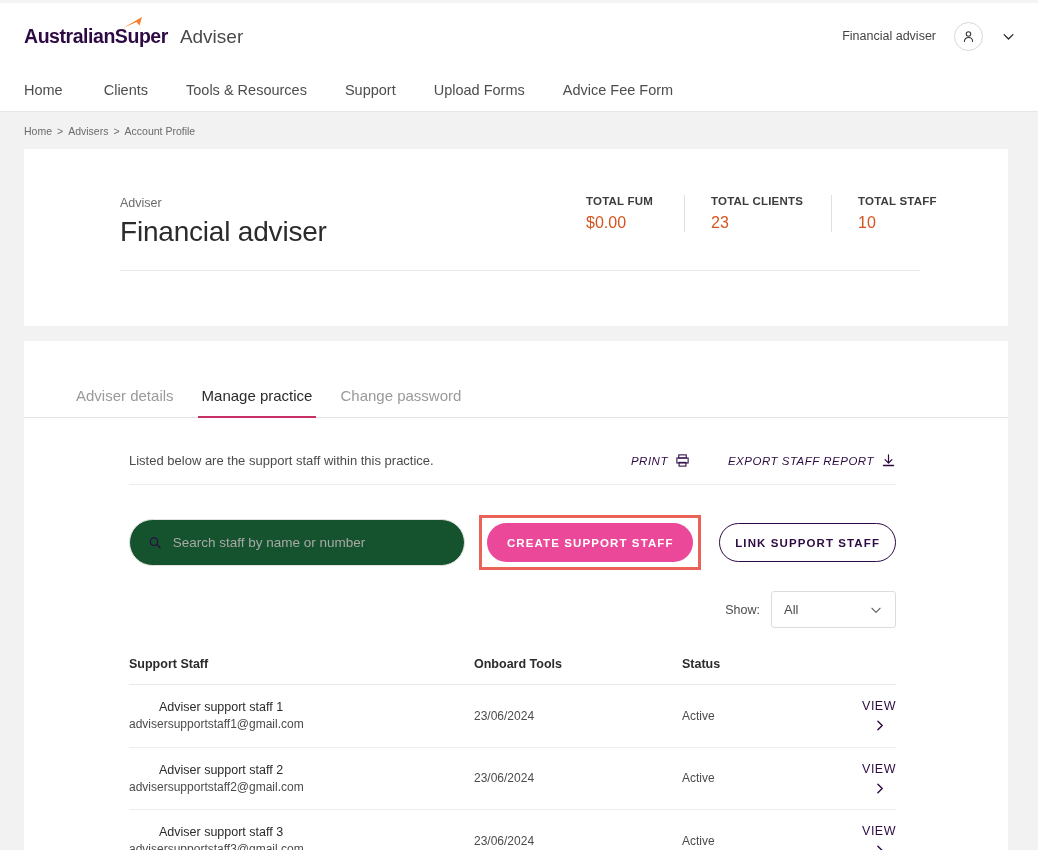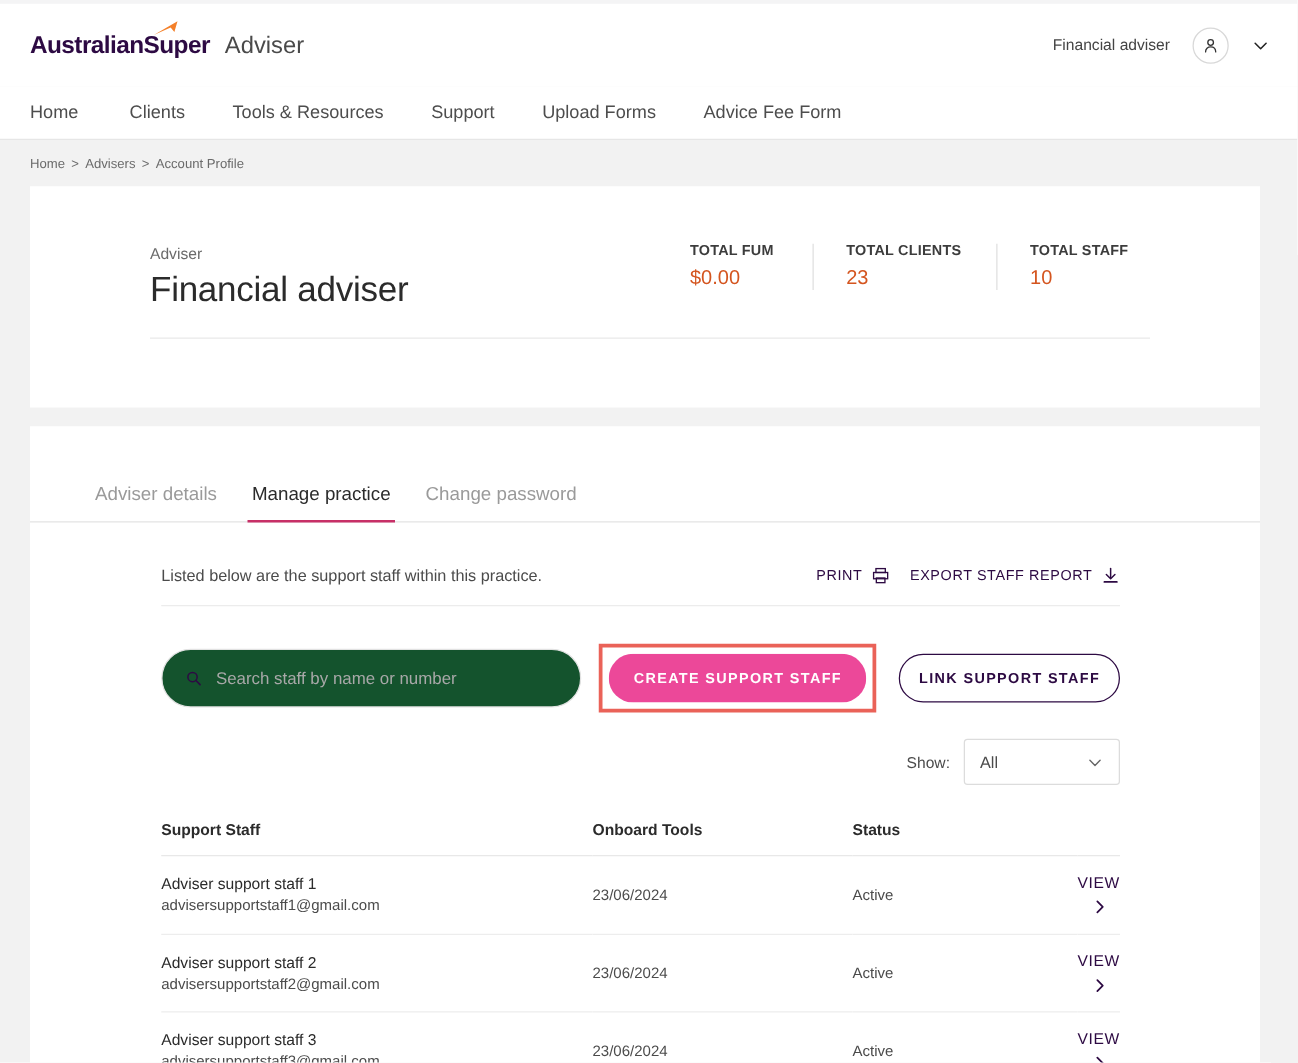--- a/index.html
+++ b/index.html
@@ -142,21 +142,21 @@
 
   .adviser-name {
     font-size: 28px;
     color: #2b2b2b;
     font-weight: 400;
     letter-spacing: -0.2px;
   }
 
   .stats-wrap {
     position: absolute;
-    left: 528px;
+    left: 562px;
     top: 46px;
     display: flex;
   }
 
   .stat {
     padding: 0 28px 0 0;
     min-width: 98px;
   }
   .stat + .stat {
     border-left: 1px solid #e0e0e0;
@@ -237,21 +237,22 @@
 
   .listed-text {
     font-size: 13px;
     color: #4b4b4b;
   }
 
   .listed-actions {
     margin-left: auto;
     display: flex;
     align-items: center;
-    gap: 16px;
+    gap: 38px;
+    font-style: italic;
   }
 
   .action-link {
     display: flex;
     align-items: center;
     gap: 7px;
     font-size: 11.5px;
     letter-spacing: 0.5px;
     color: #2d0a43;
     cursor: pointer;
@@ -389,20 +390,21 @@
     border-bottom: 1px solid #ededed;
     vertical-align: middle;
     font-size: 12px;
     color: #4b4b4b;
   }
 
   .staff-name {
     font-size: 12.5px;
     color: #2b2b2b;
     line-height: 1.45;
+    margin-left: 30px;
   }
   .staff-email {
     font-size: 12px;
     color: #4b4b4b;
     line-height: 1.45;
   }
 
   .td-view { text-align: right; }
 
   .view-link {

